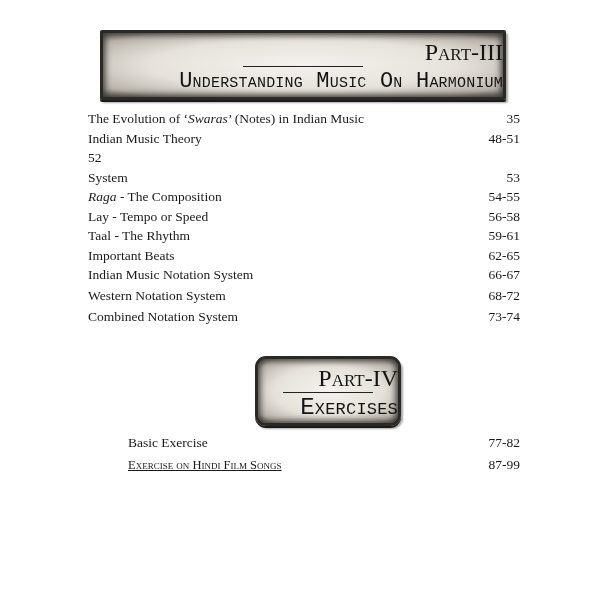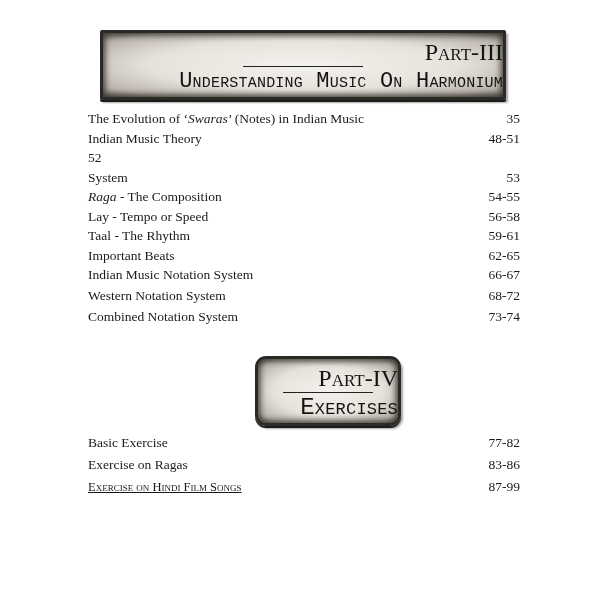--- a/index.html
+++ b/index.html
@@ -24,21 +24,21 @@
   .plaque .sub { font-size: 24px; line-height: 26px; letter-spacing: 0.2px; font-family: Liberation Mono, monospace; }
   .plaque-3 .sub { font-size: 22px; }
 
   .toc { position: absolute; left: 88px; width: 432px; }
   .toc-3 { top: 111px; }
   .toc-4 { top: 435px; }
   .row { display: flex; justify-content: space-between; align-items: baseline; font-size: 13.5px; }
   .row .pg { text-align: right; }
   .toc-3 .row { height: 19.5px; }
   .toc-3 .row.wide { height: 21px; }
-  .toc-4 .row { height: 22px; }
+  .toc-4 .row { height: 22px; margin-left: 40px; }
   .sc { font-variant: small-caps; font-size: 12.5px; text-decoration: underline; }
   .it { font-style: italic; }
 </style>
 </head>
 <body>
 
 <div class="plaque plaque-3">
   <div class="part">Part-III</div>
   <div class="rule"></div>
   <div class="sub">Understanding Music On Harmonium</div>
@@ -95,20 +95,16 @@
   <div class="rule"></div>
   <div class="sub">Exercises</div>
 </div>
 
 <div class="toc toc-4">
   <div class="row">
       <span>Basic Exercise</span>
       <span class="pg">77-82</span>
     </div>
   <div class="row">
-      <span>Exercise on Ragas</span>
-      <span class="pg">83-86</span>
-    </div>
-  <div class="row">
       <span class="sc">Exercise on Hindi Film Songs</span>
       <span class="pg">87-99</span>
     </div>
 </div>
 
 </body></html>

